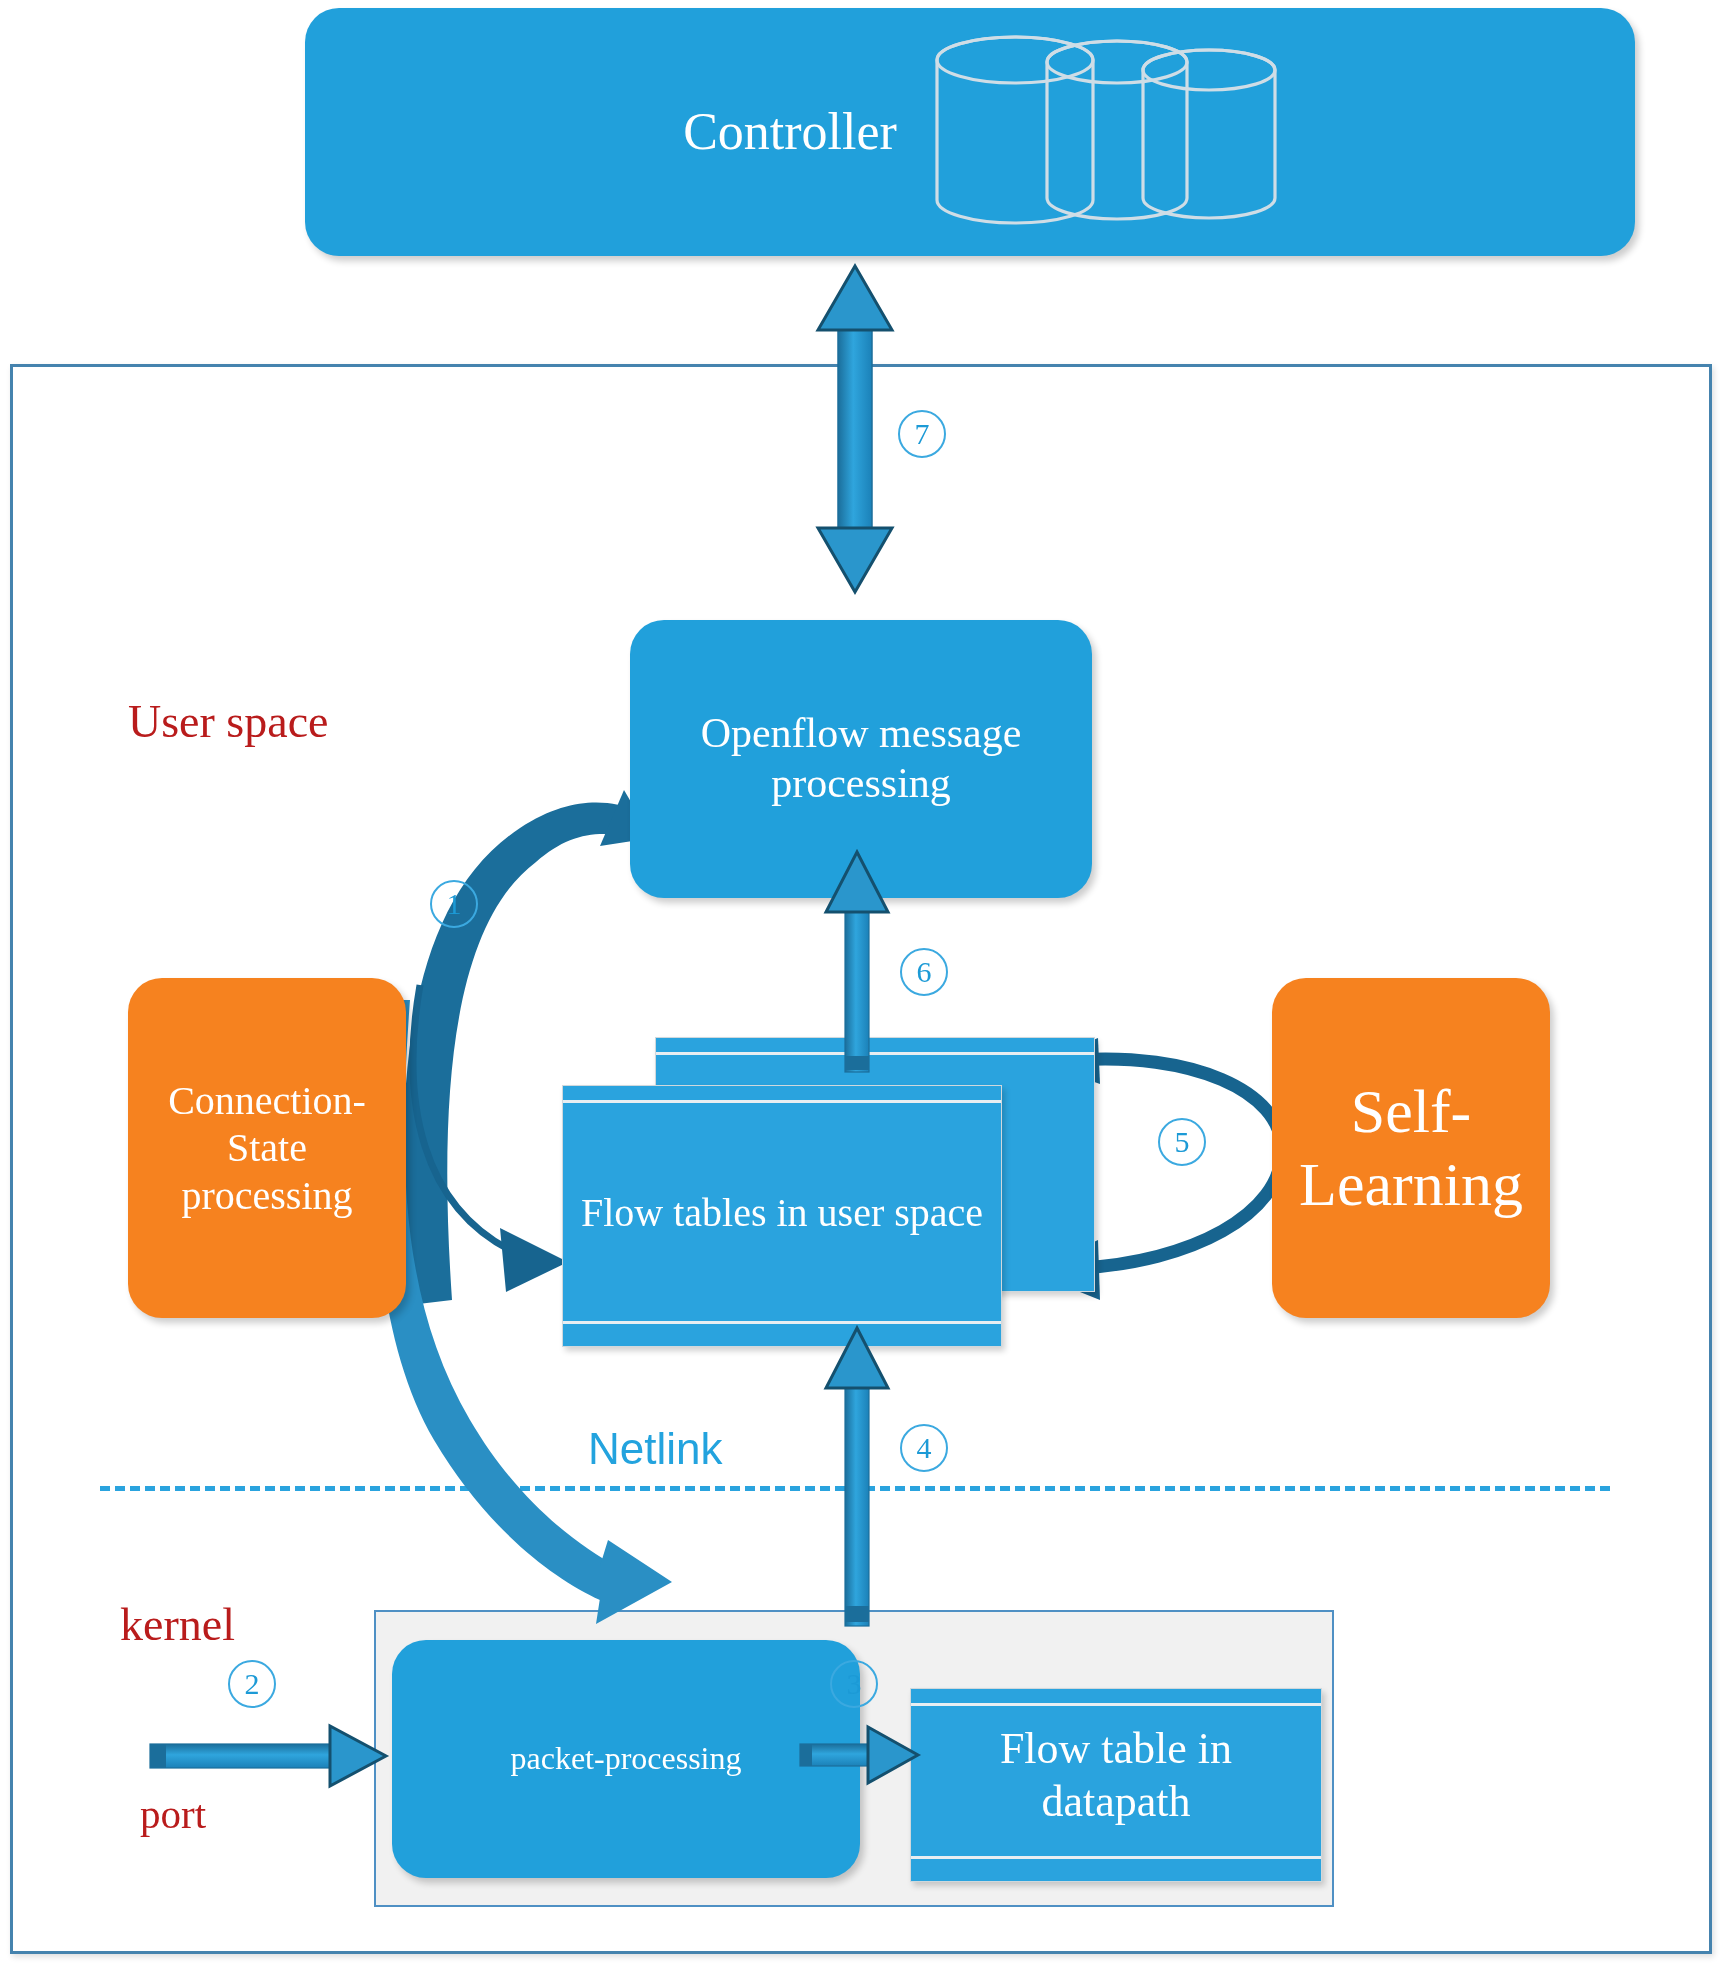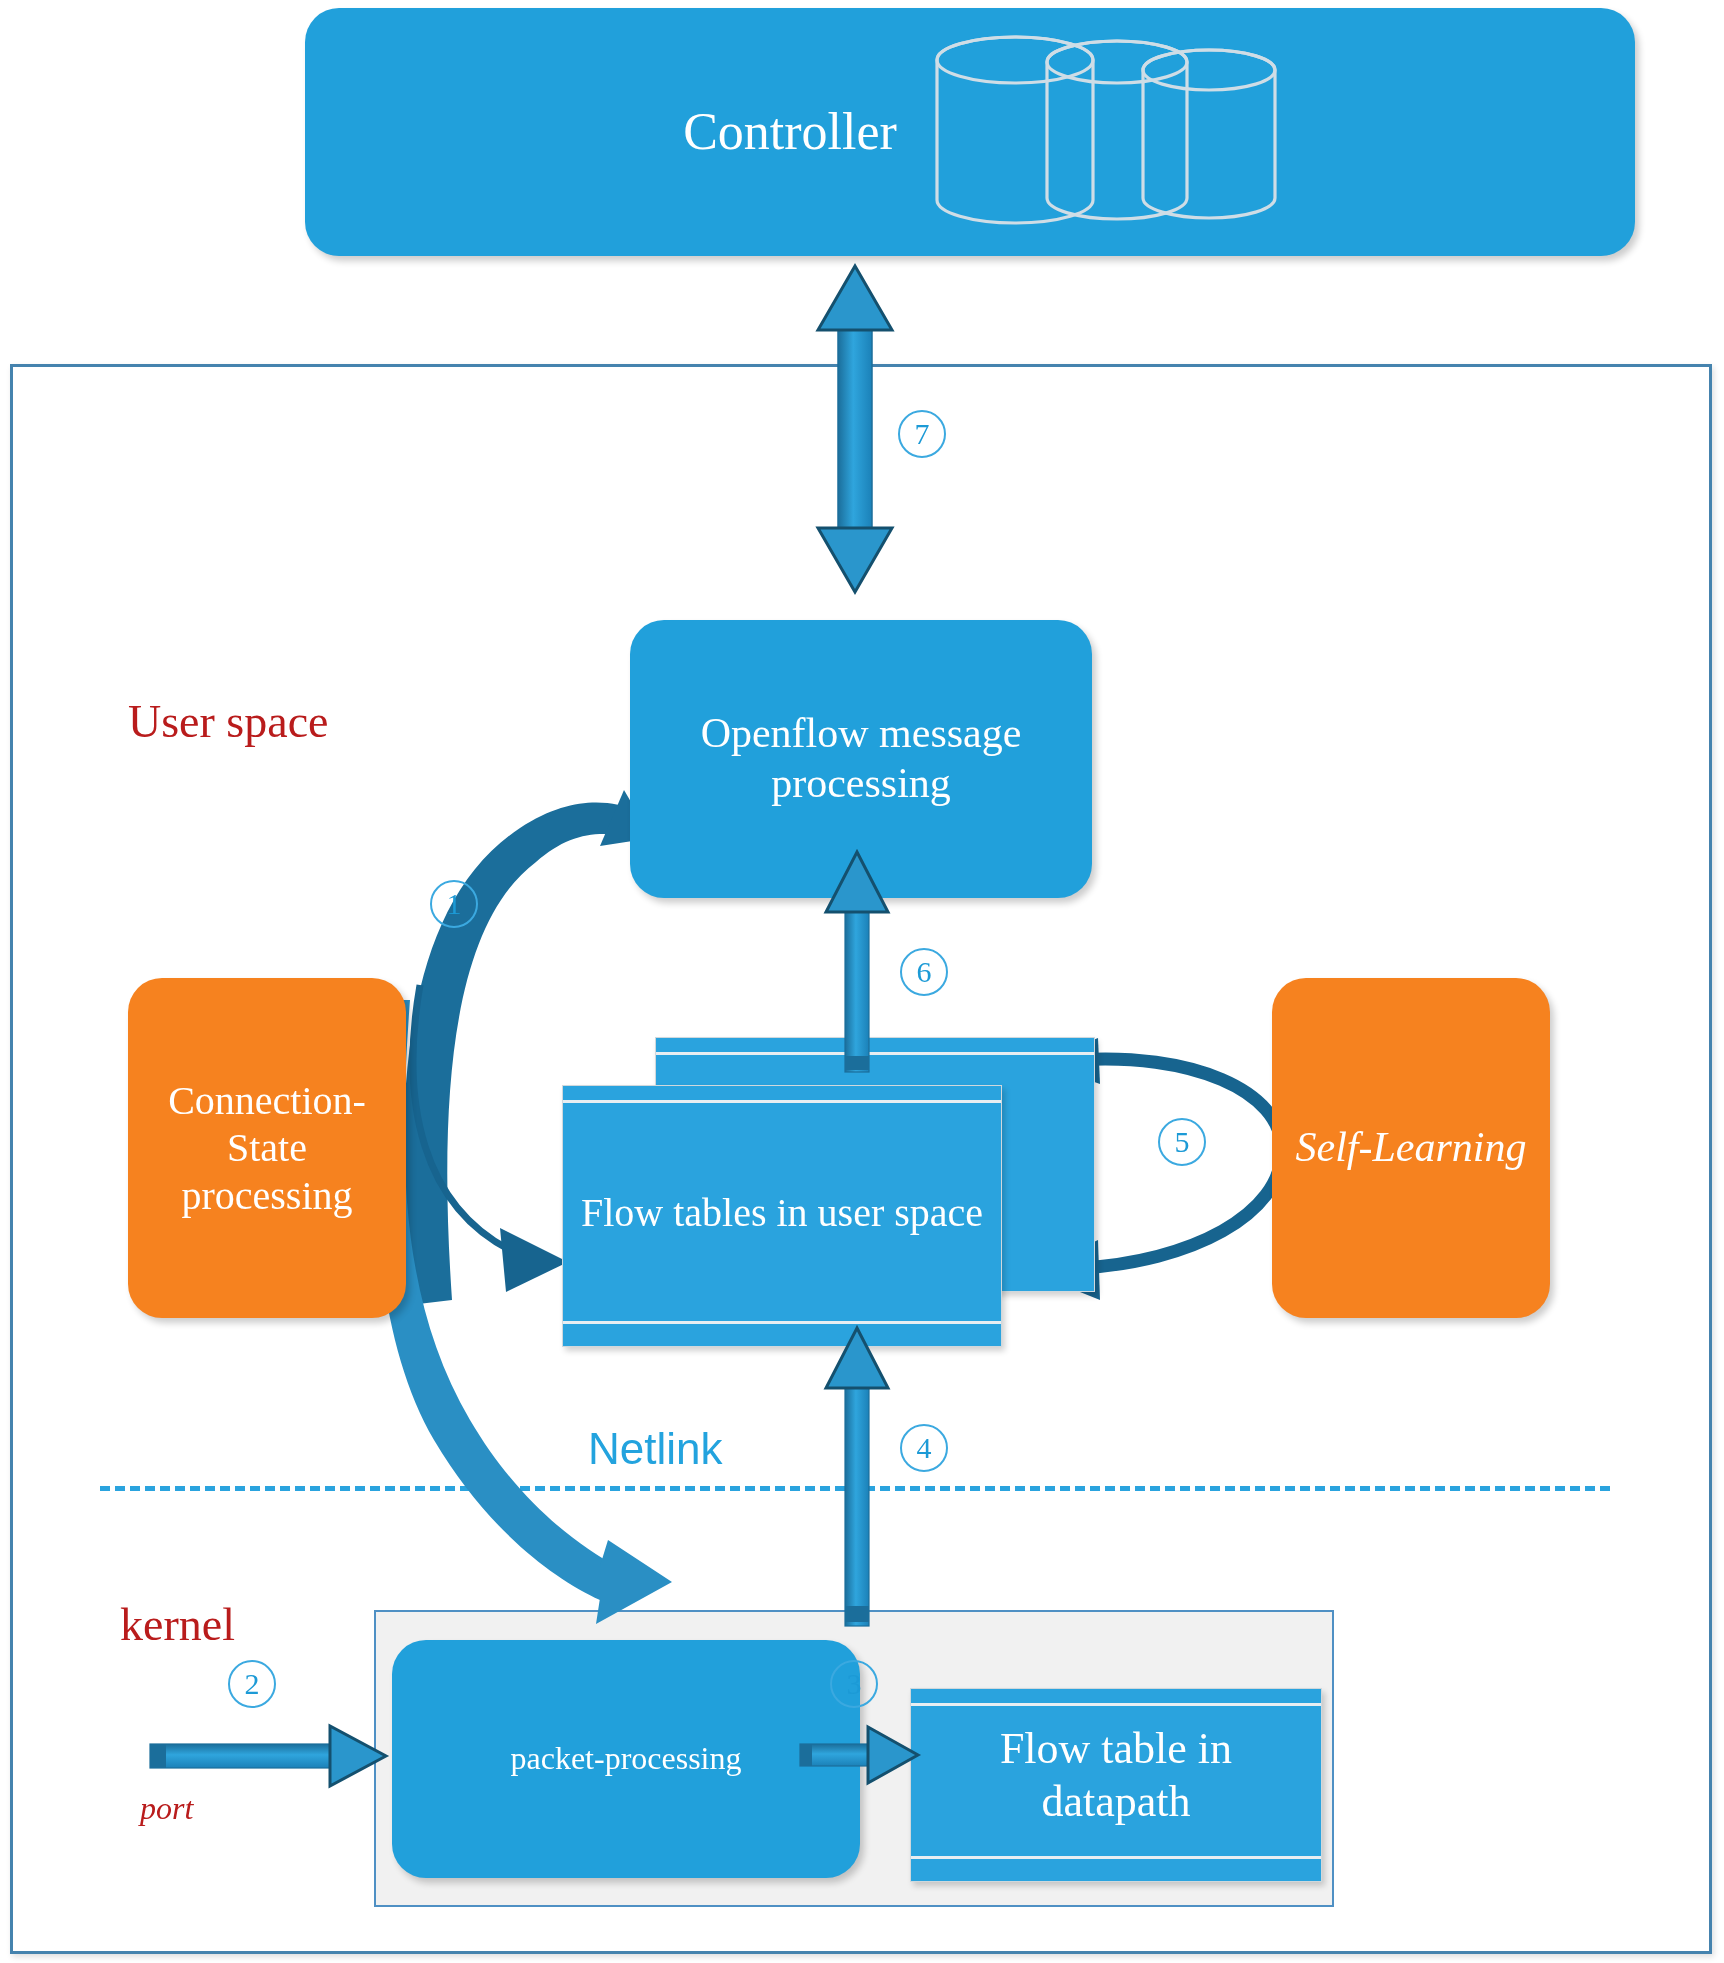--- a/index.html
+++ b/index.html
@@ -158,21 +158,21 @@
   </div>
 
   <div class="rbox blue" style="left:630px;top:620px;width:462px;height:278px;font-size:42px;padding:0 26px;">
     <span>Openflow message processing</span>
   </div>
 
   <div class="rbox orange" style="left:128px;top:978px;width:278px;height:340px;font-size:40px;padding:8px 10px;">
     <span>Connection-State processing</span>
   </div>
 
-  <div class="rbox orange" style="left:1272px;top:978px;width:278px;height:340px;font-size:42px;padding:0 8px;font-style:italic;">
+  <div class="rbox orange" style="left:1272px;top:978px;width:278px;height:340px;font-size:62px;padding:0 8px;">
     <span>Self-Learning</span>
   </div>
 
   <div class="tablecard" style="left:655px;top:1037px;width:440px;height:255px;z-index:5;"></div>
 
   <div class="tablecard withfoot" style="left:562px;top:1085px;width:440px;height:262px;z-index:7;font-size:40px;padding:16px 8px 22px;">
     <span>Flow tables in user space</span>
   </div>
 
   <div class="rbox blue" style="left:392px;top:1640px;width:468px;height:238px;font-size:32px;padding:0 18px;">
@@ -235,17 +235,17 @@
     <span>6</span>
   </div>
   <div class="step" style="left:898px;top:410px;">
     <span>7</span>
   </div>
 
   <div class="lbl" style="left:128px;top:695px;font-size:46px;">User space</div>
 
   <div class="lbl" style="left:120px;top:1598px;font-size:46px;">kernel</div>
 
-  <div class="lbl" style="left:140px;top:1790px;font-size:32px;font-style:italic;">port</div>
+  <div class="lbl" style="left:140px;top:1790px;font-size:41px;">port</div>
 
   <div class="lbl netlink" style="left:588px;top:1424px;font-size:44px;">Netlink</div>
 
 </div>
 
 </body></html>

